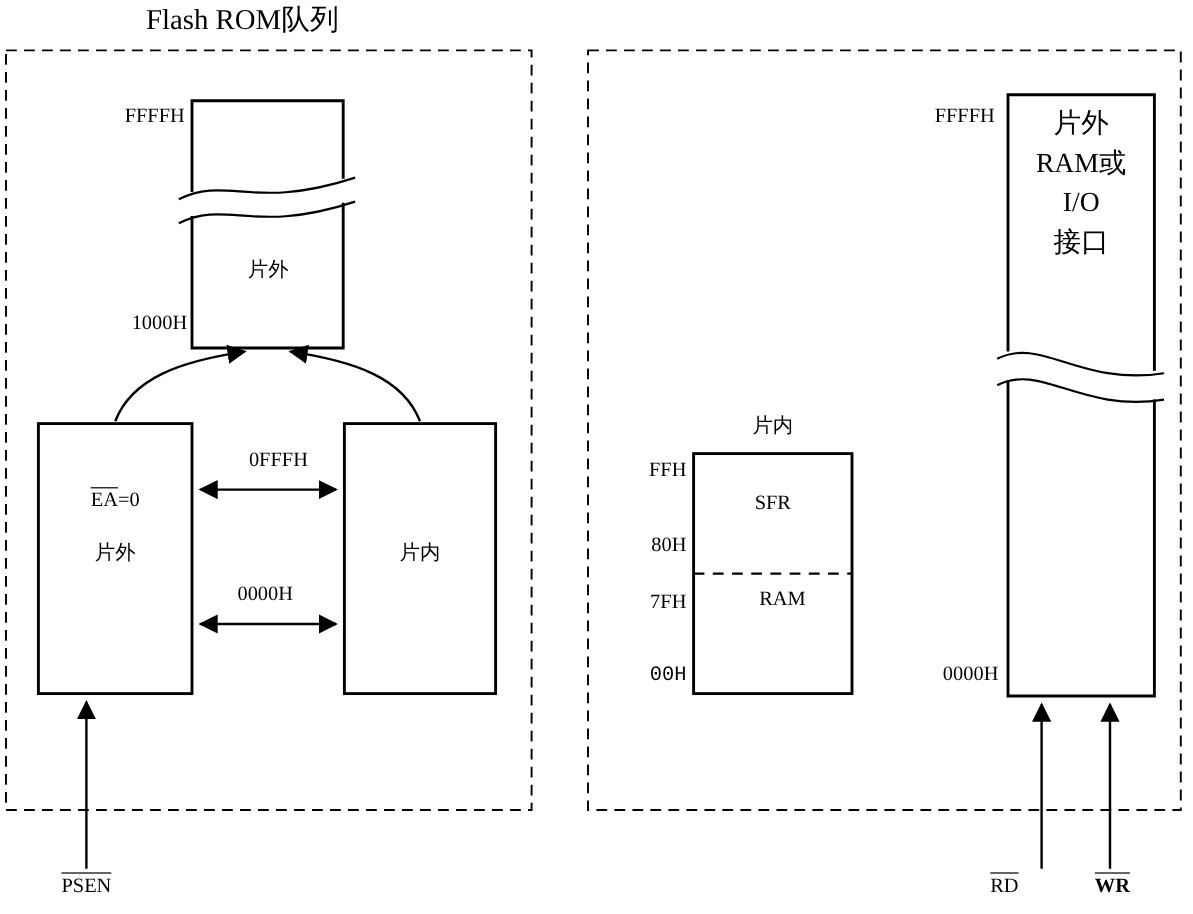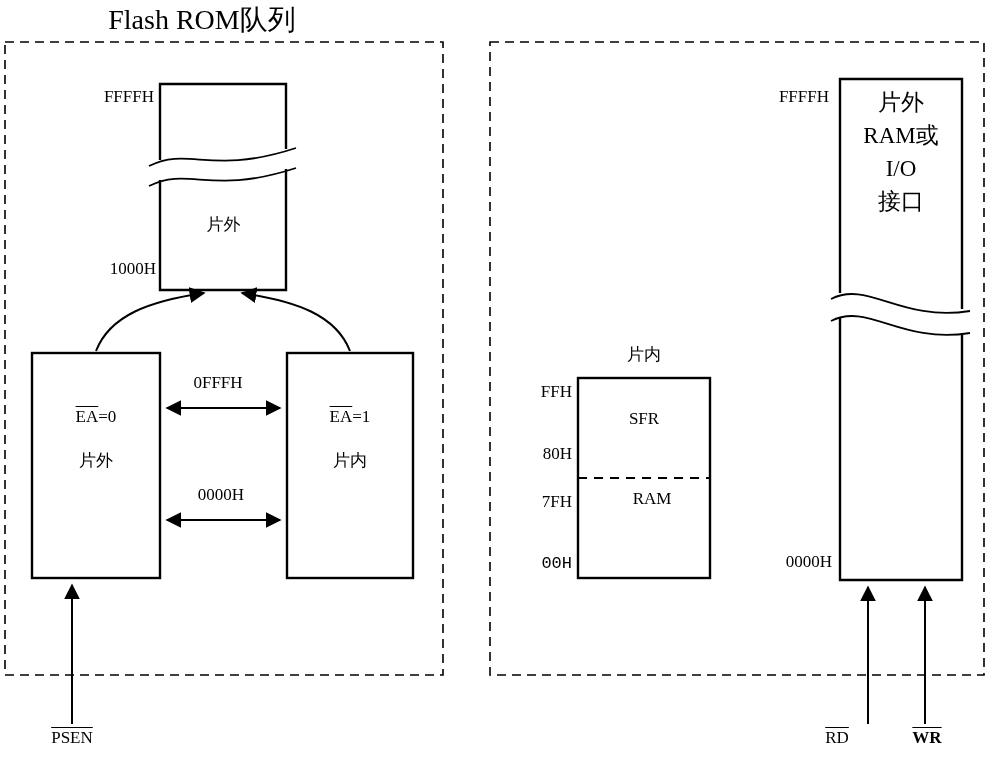--- a/index.html
+++ b/index.html
@@ -7,21 +7,21 @@
   .stage {
     position:relative; width:994px; height:762px; background:#fff;
     font-family:"Liberation Serif","DejaVu Serif",serif; color:#000;
     overflow:hidden;
   }
   .stage > svg { position:absolute; left:0; top:0; }
   .lbl { position:absolute; font-size:17px; line-height:1.25; white-space:nowrap; }
   .ctr { text-align:center; }
   .rt  { text-align:right; }
   .ov  { text-decoration:overline; }
-  .title { font-size:28px; }
+  .title { font-size:24px; }
   .mline { position:absolute; display:flex; flex-direction:column; align-items:center; font-size:23px; line-height:33px; }
 </style>
 </head>
 <body>
 
 <div class="stage">
 
   <svg width="994" height="762" viewBox="0 0 994 762">
     <defs>
       <marker id="arr" viewBox="0 0 10 10" refX="9" refY="5" markerWidth="8" markerHeight="8" orient="auto-start-reverse">
@@ -70,24 +70,23 @@
 
   <div class="lbl ctr title" style="left:92px; top:2px; width:220px;">Flash ROM队列</div>
 
   <div class="lbl rt" style="left:60px; top:86px; width:94px;">FFFFH</div>
   <div class="lbl rt" style="left:62px; top:258px; width:94px;">1000H</div>
   <div class="lbl ctr" style="left:160px; top:214px; width:127px;">片外</div>
 
   <div class="lbl ctr" style="left:32px; top:406px; width:128px;"><span class="ov">EA</span><span>=0</span></div>
   <div class="lbl ctr" style="left:32px; top:450px; width:128px;">片外</div>
 
-  <div class="lbl ctr" style="left:287px; top:406px; width:126px;"><span class="ov">EA</span><span>=1</span></div>
   <div class="lbl ctr" style="left:287px; top:450px; width:126px;">片内</div>
 
-  <div class="lbl ctr" style="left:157px; top:372px; width:122px;text-align:center;">0FFFH</div>
+  <div class="lbl ctr" style="left:171px; top:372px; width:122px;text-align:center;">0FFFH</div>
   <div class="lbl ctr" style="left:160px; top:484px; width:122px;">0000H</div>
 
   <div class="lbl ctr" style="left:20px; top:727px; width:104px;"><span class="ov">PSEN</span></div>
 
   <div class="lbl rt" style="left:735px; top:86px; width:94px;">FFFFH</div>
   <div class="lbl rt" style="left:738px; top:551px; width:94px;">0000H</div>
 
   <div class="mline" style="left:840px; top:86px; width:122px;">
     <div>片外</div>
     <div>RAM或</div>

